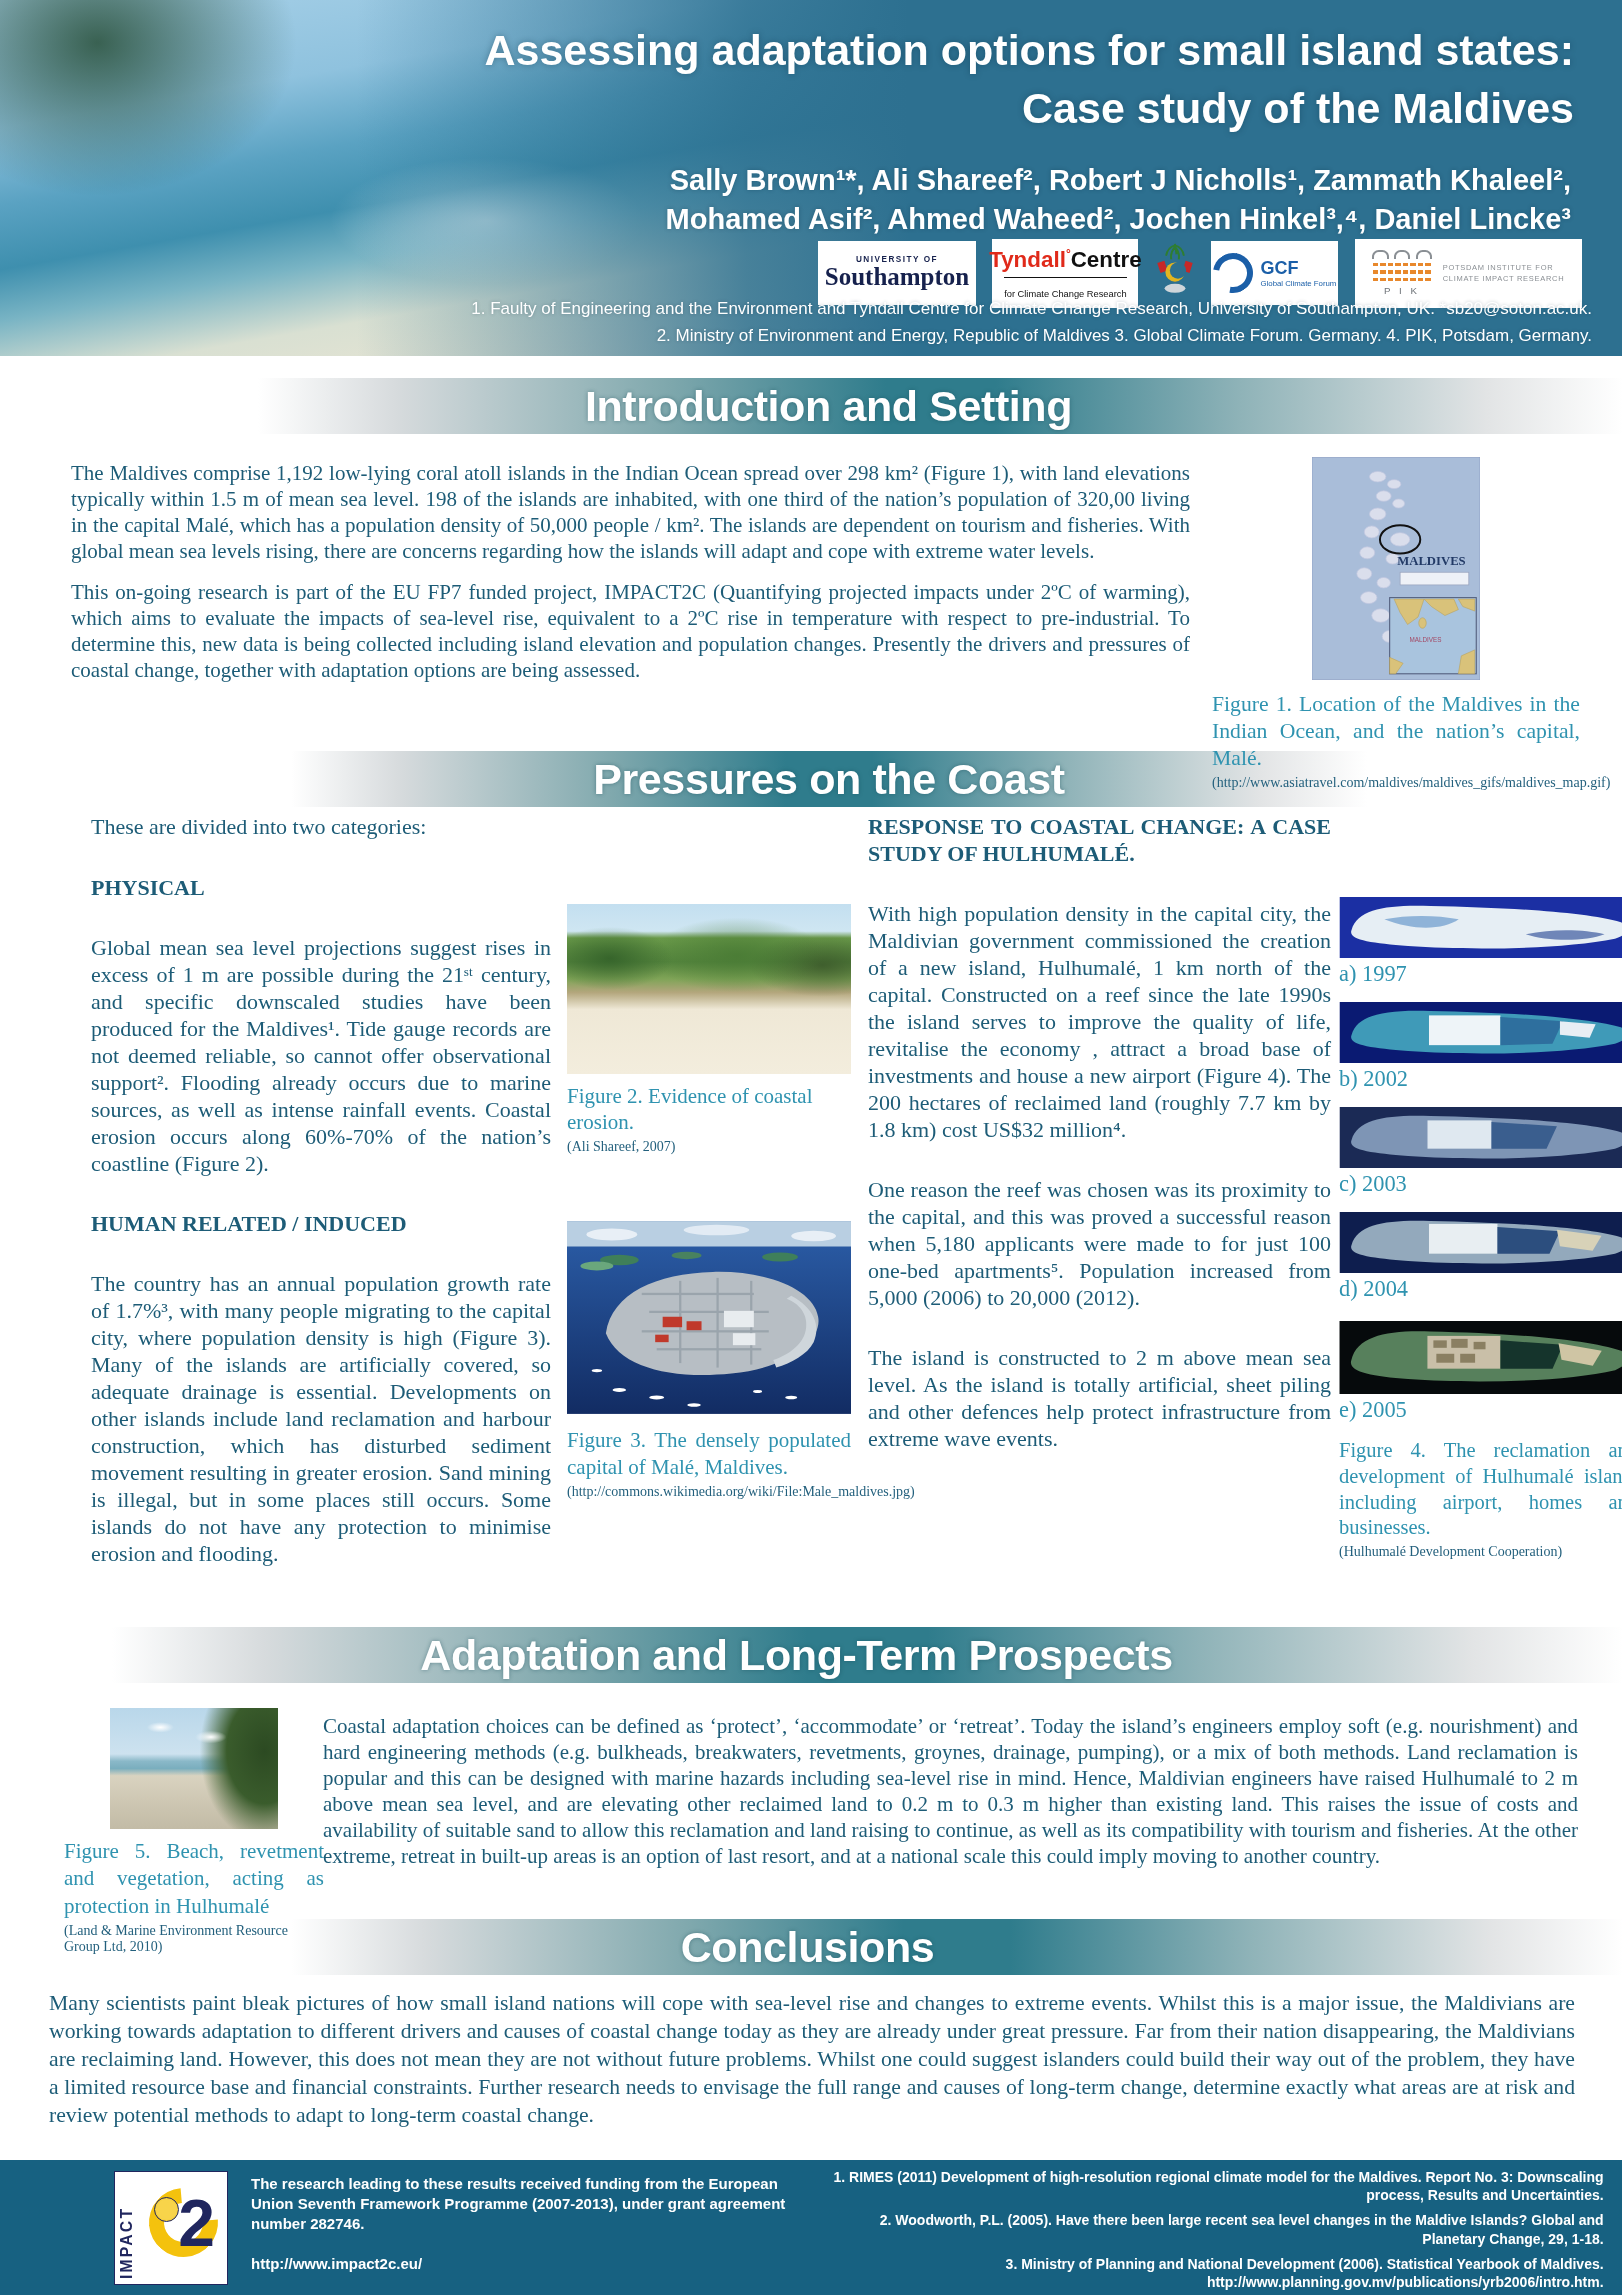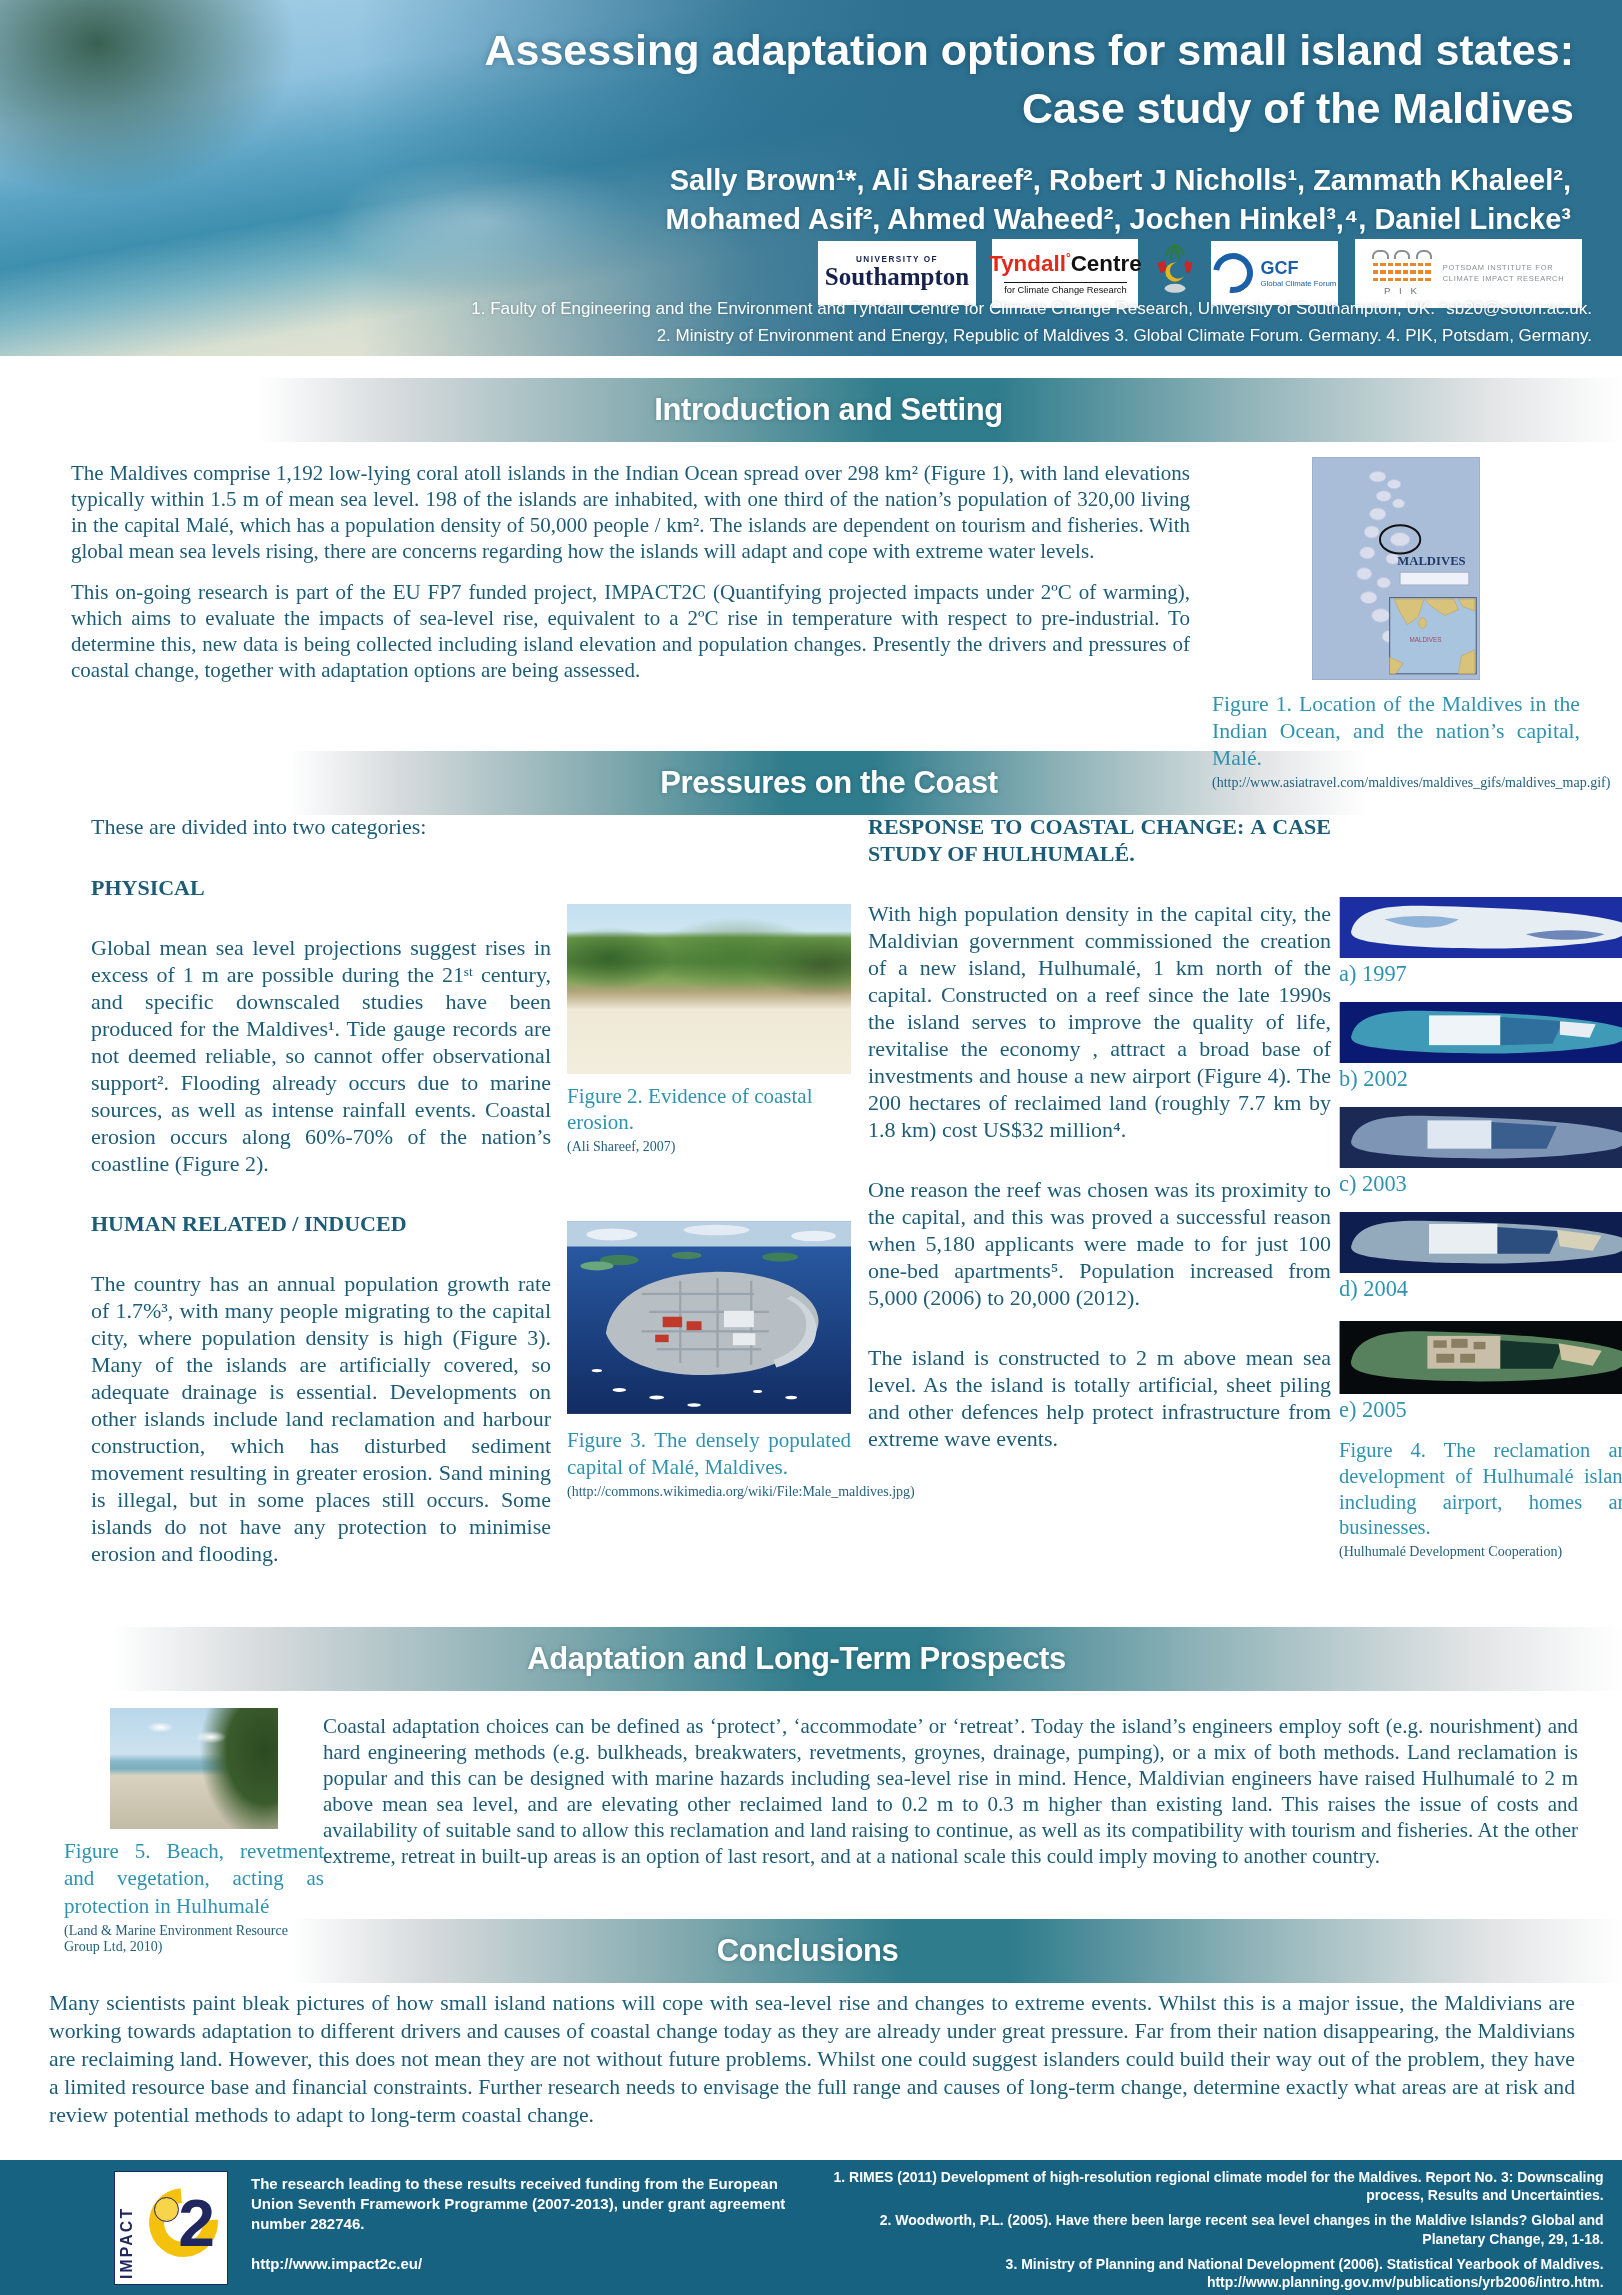--- a/index.html
+++ b/index.html
@@ -24,40 +24,40 @@
     font-family:"Liberation Sans",sans-serif;}
   .logo-box{background:#fff;display:flex;flex-direction:column;align-items:center;justify-content:center;}
   .soton{width:158px;height:64px;}
   .soton-top{font-size:8.2px;letter-spacing:1.5px;color:#16214d;font-weight:bold;}
   .soton-main{font-family:"Liberation Serif",serif;font-size:25px;color:#16214d;font-weight:bold;margin-top:-1.5px;}
   .tyndall{width:146px;height:69px;}
   .tyn-line{font-size:22.4px;font-weight:bold;}
   .tyn-red{color:#e02a1a;}
   .tyn-deg{color:#e02a1a;font-size:12px;vertical-align:top;}
   .tyn-blk{color:#111;}
-  .tyn-sub{font-size:9.3px;color:#111;margin-top:4.5px;border-top:1.5px solid #111;padding-top:2px;}
+  .tyn-sub{font-size:9.3px;color:#111;margin-top:4.5px;border-top:1.5px solid #111;padding-top:11px;}
   .emblem{width:40px;height:69px;display:flex;align-items:center;justify-content:center;}
   .gcf{width:127px;height:64px;flex-direction:row;gap:7.5px;}
   .gcf-mark{width:28px;height:28px;border:6px solid #1b5fa8;border-radius:50%;border-left-color:transparent;transform:rotate(-35deg);}
   .gcf-texts{display:flex;flex-direction:column;}
   .gcf-abbr{color:#1b5fa8;font-weight:bold;font-size:18px;}
   .gcf-sub{color:#1b5fa8;font-size:7.8px;}
   .pik{width:218px;height:69px;flex-direction:row;gap:10.5px;padding:0 4.5px;}
   .pik-left{display:flex;flex-direction:column;align-items:center;}
   .pik-arcs{display:flex;gap:5.2px;margin-bottom:1.5px;}
   .pik-arc{width:12.7px;height:7.5px;border:2.2px solid #8a8f94;border-bottom:none;border-radius:6.7px 6.7px 0 0;}
   .pik-row{width:58px;height:3.7px;margin:1.9px 0;background:repeating-linear-gradient(90deg,#e8882c 0 5.2px,#ffffff 5.2px 7.5px);}
   .pik-abbr{color:#6d7277;font-size:9.7px;letter-spacing:3px;margin-top:2.2px;}
   .pik-name{color:#8a8f94;font-size:7.5px;letter-spacing:0.7px;text-transform:uppercase;line-height:1.5;}
   .affils{position:absolute;bottom:6px;right:31px;width:1270px;text-align:right;color:#fff;
     font-family:"Liberation Sans",sans-serif;font-size:17px;line-height:1.62;text-shadow:0 0 3.7px rgba(0,40,60,.3);}
 
   
-  .banner{position:absolute;height:64px;display:flex;align-items:center;justify-content:center;
-    font-family:"Liberation Sans",sans-serif;font-weight:bold;font-size:31px;color:#fff;
+  .banner{position:absolute;height:56px;display:flex;align-items:center;justify-content:center;
+    font-family:"Liberation Sans",sans-serif;font-weight:bold;font-size:43px;color:#fff;
     letter-spacing:-0.4px;text-shadow:0 0 4.5px rgba(20,70,85,.45);
     background:linear-gradient(90deg,#ffffff 0%,#d7dbdd 10%,#7fa8ad 30%,#2f7c8c 46%,#2f7c8c 54%,#8fb3b8 72%,#e2e4e5 90%,#ffffff 100%);}
   .banner1{top:378px;left:258px;width:1365px;padding-right:224px;box-sizing:border-box;}
   .banner2{top:751px;left:291px;width:1076px;}
   .banner3{top:1627px;left:112px;width:1511px;padding-right:142px;box-sizing:border-box;}
   .banner4{top:1919px;left:291px;width:1332px;padding-right:299px;box-sizing:border-box;}
 
   
   .bodytext{text-align:justify;}
   .intro-text{position:absolute;top:460px;left:71px;width:1119px;font-size:21px;line-height:26px;}

